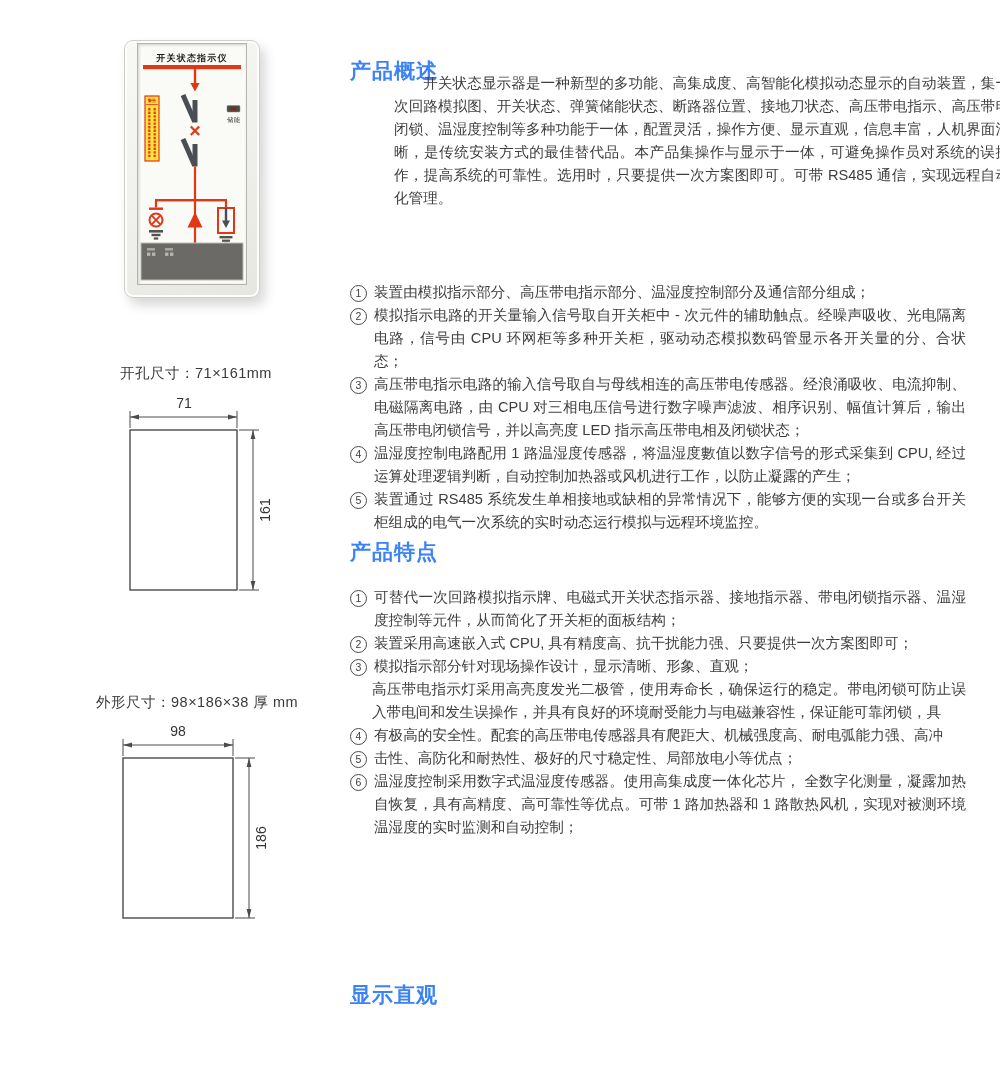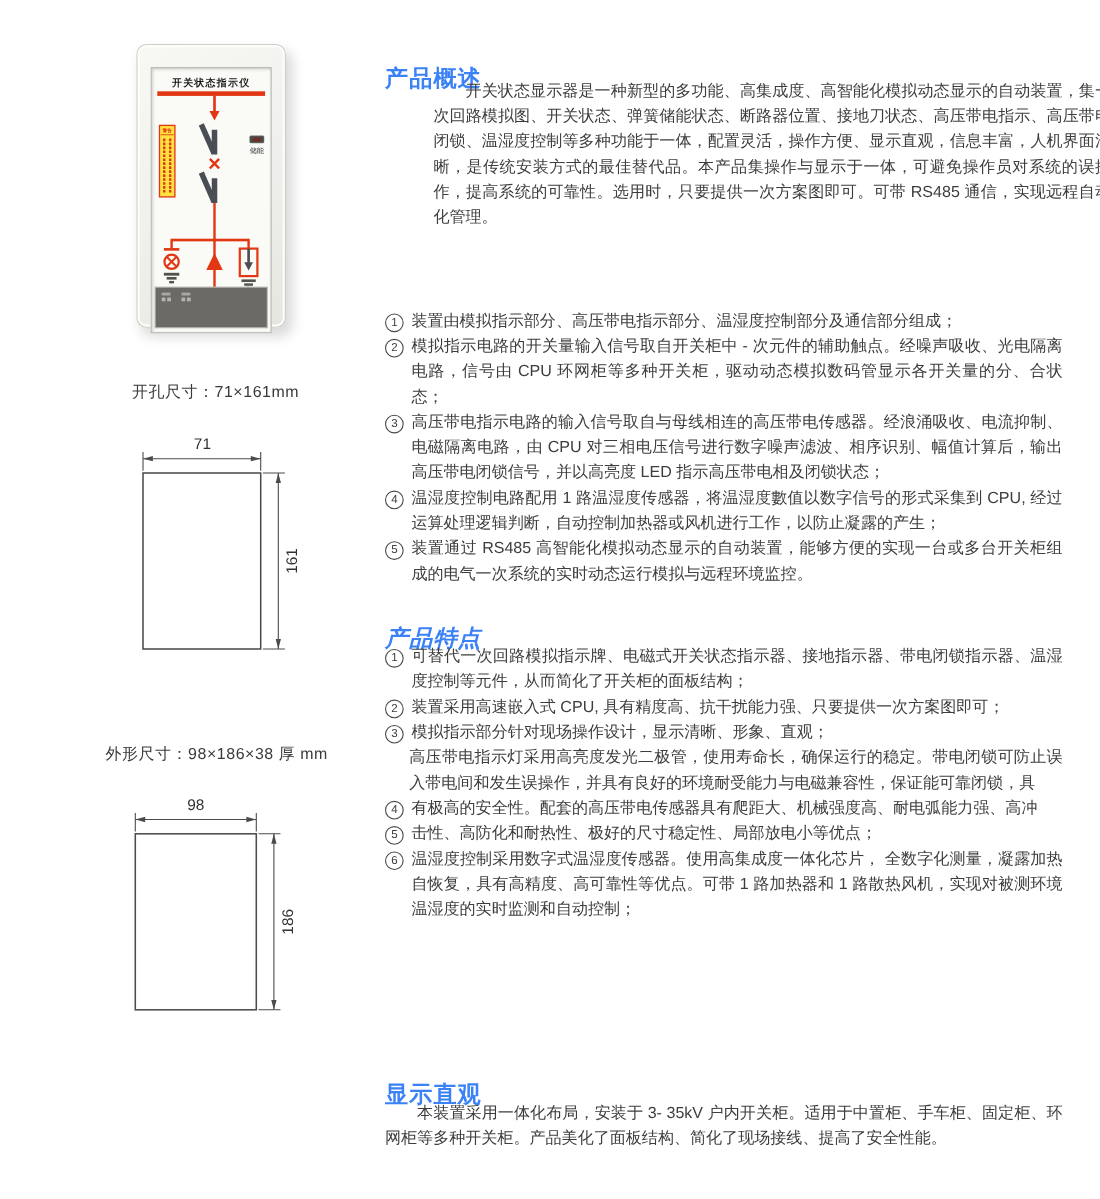--- a/index.html
+++ b/index.html
@@ -4,27 +4,27 @@
 <style>
   html,body{margin:0;padding:0;background:#ffffff;}
   .page{position:relative;width:1000px;height:1090px;background:#ffffff;overflow:hidden;
         font-family:"Liberation Sans","DejaVu Sans",sans-serif;color:#3d3d3d;}
 
   
   .device{position:absolute;left:124px;top:40px;width:134px;height:256px;
           background:linear-gradient(145deg,#f8f8f5 0%,#efefeb 55%,#e6e6e1 100%);
           border:1px solid #cfcfc9;border-radius:9px;
           box-shadow:5px 7px 12px rgba(0,0,0,0.16), inset 0 0 0 2px #fdfdfb;}
-  .panel{position:absolute;left:12px;top:20px;width:108px;height:240px;
+  .panel{position:absolute;left:12px;top:2px;width:108px;height:240px;
          background:#fafaf7;border:1px solid #b5b5af;
          box-shadow:inset 1px 1px 3px rgba(0,0,0,0.18);text-align:center;}
   .panel svg{display:block;width:108px;height:240px;}
 
   
-  .dim-label{position:absolute;font-size:14.5px;color:#3a3a3a;letter-spacing:0.5px;white-space:nowrap;}
+  .dim-label{position:absolute;font-size:14.5px;color:#3a3a3a;letter-spacing:0.5px;white-space:nowrap;margin-top:17px;}
   .dim-svg{position:absolute;}
 
   
   .sec-title{position:absolute;left:350px;width:616px;font-size:21px;font-weight:bold;
              color:#3b82f6;letter-spacing:1px;}
   .sec-body{position:absolute;left:350px;width:616px;font-size:14.6px;line-height:23px;
             text-align:justify;text-indent:2em;color:#3d3d3d;margin:0;}
   .sec-list{position:absolute;left:350px;width:616px;}
   .li{display:flex;align-items:flex-start;font-size:14.6px;line-height:23px;color:#3d3d3d;}
   .num{flex:none;width:15px;height:15px;margin:3.5px 7px 0 0;border:1px solid #4a4a4a;border-radius:50%;
@@ -178,25 +178,25 @@
     <div class="li">
       <span class="num">3</span>
       <span class="li-text">高压带电指示电路的输入信号取自与母线相连的高压带电传感器。经浪涌吸收、电流抑制、电磁隔离电路，由 CPU 对三相电压信号进行数字噪声滤波、相序识别、幅值计算后，输出高压带电闭锁信号，并以高亮度 LED 指示高压带电相及闭锁状态；</span>
     </div>
     <div class="li">
       <span class="num">4</span>
       <span class="li-text">温湿度控制电路配用 1 路温湿度传感器，将温湿度數值以数字信号的形式采集到 CPU, 经过运算处理逻辑判断，自动控制加热器或风机进行工作，以防止凝露的产生；</span>
     </div>
     <div class="li">
       <span class="num">5</span>
-      <span class="li-text">装置通过 RS485 高智能化模拟动态显示的自动装置，能够方便的实现一台或多台开关柜组成的电气一次系统的实时动态运行模拟与远程环境监控。</span>
+      <span class="li-text">装置通过 RS485 系统发生单相接地或缺相的异常情况下，能够方便的实现一台或多台开关柜组成的电气一次系统的实时动态运行模拟与远程环境监控。</span>
     </div>
   </div>
 
-  <h2 class="sec-title" style="top:549px;font-style:italic;">产品特点</h2>
+  <h2 class="sec-title" style="top:521px;">产品特点</h2>
   <div class="sec-list" style="top:586px;">
     <div class="li">
       <span class="num">1</span>
       <span class="li-text">可替代一次回路模拟指示牌、电磁式开关状态指示器、接地指示器、带电闭锁指示器、温湿度控制等元件，从而简化了开关柜的面板结构；</span>
     </div>
     <div class="li">
       <span class="num">2</span>
       <span class="li-text">装置采用高速嵌入式 CPU, 具有精度高、抗干扰能力强、只要提供一次方案图即可；</span>
     </div>
     <div class="li">
@@ -215,15 +215,14 @@
       <span class="num">5</span>
       <span class="li-text">击性、高防化和耐热性、极好的尺寸稳定性、局部放电小等优点；</span>
     </div>
     <div class="li">
       <span class="num">6</span>
       <span class="li-text">温湿度控制采用数字式温湿度传感器。使用高集成度一体化芯片， 全数字化测量，凝露加热自恢复，具有高精度、高可靠性等优点。可带 1 路加热器和 1 路散热风机，实现对被测环境温湿度的实时监测和自动控制；</span>
     </div>
   </div>
 
   <h2 class="sec-title" style="top:964px;">显示直观</h2>
-  <p class="sec-body" style="top:1001px;">本装置采用一体化布局，安装于 3- 35kV 户内开关柜。适用于中置柜、手车柜、固定柜、环网柜等多种开关柜。产品美化了面板结构、简化了现场接线、提高了安全性能。</p>
 
 </div>
 
 </body></html>

